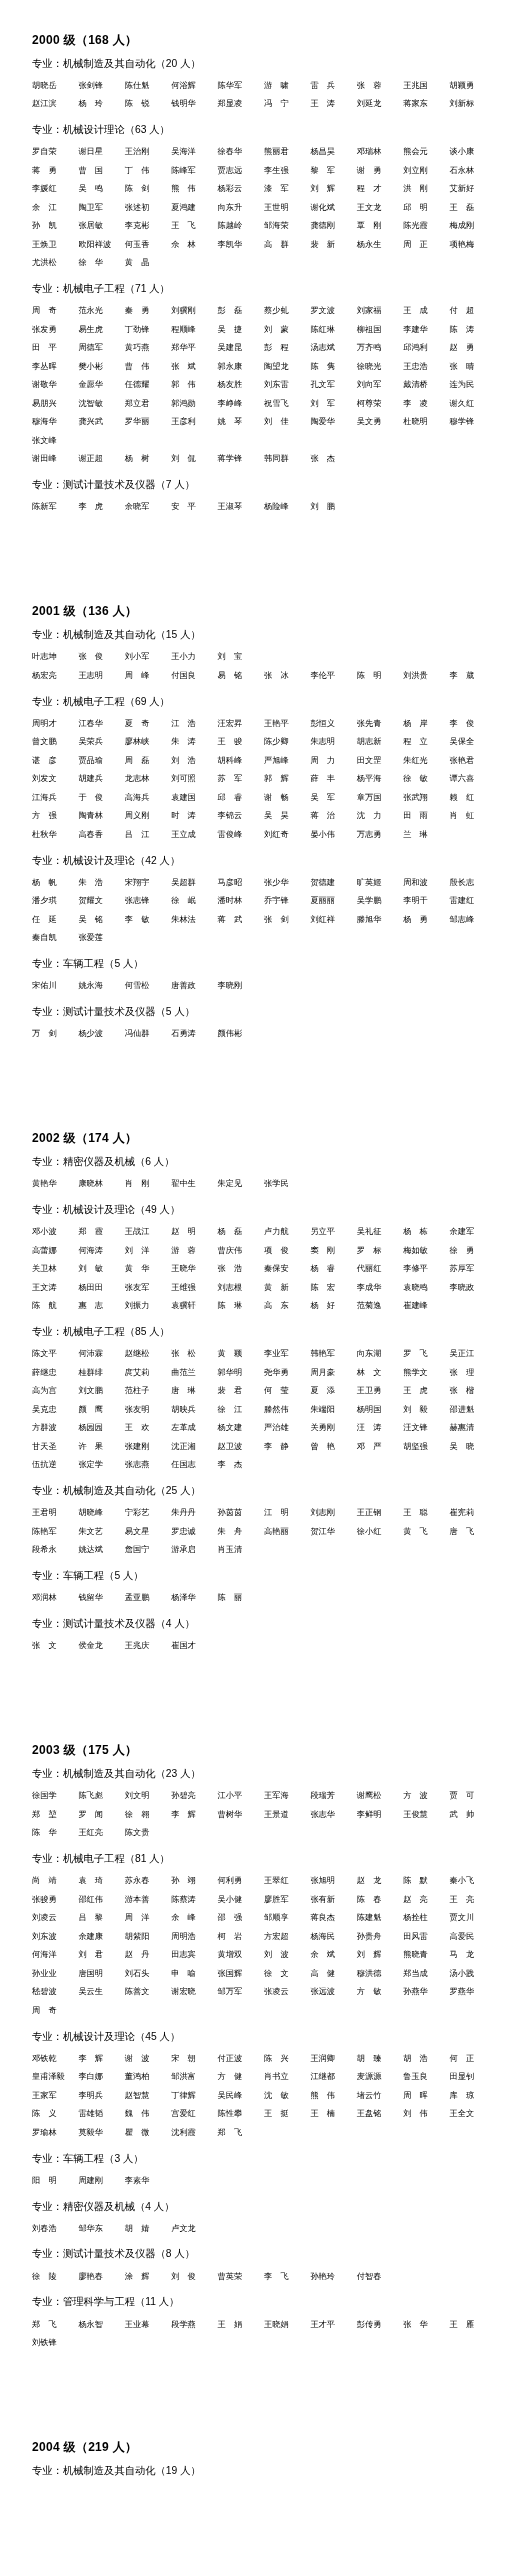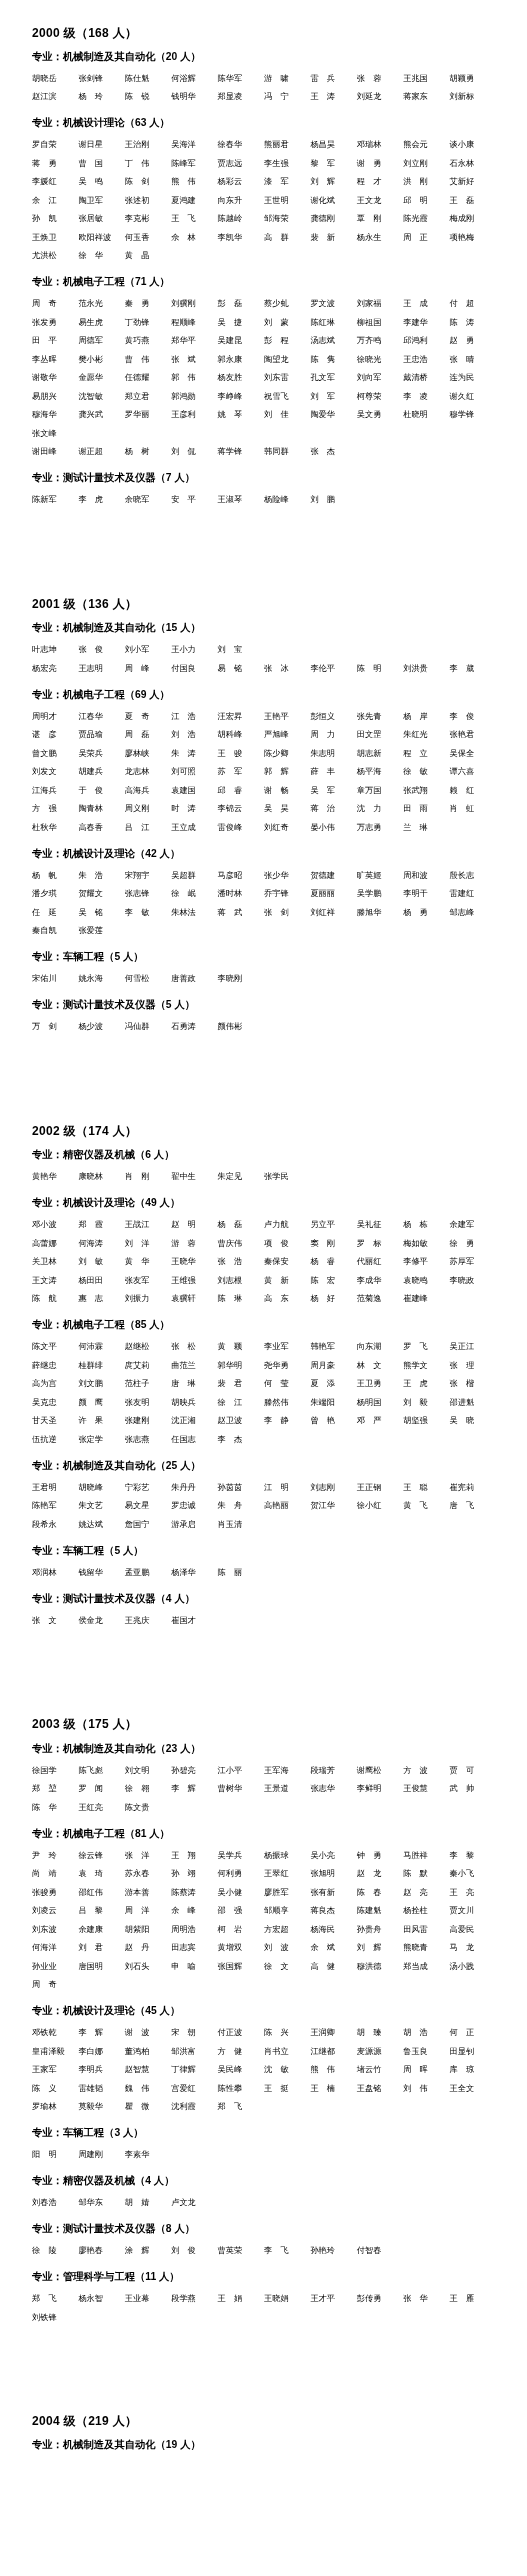--- a/index.html
+++ b/index.html
@@ -11,24 +11,24 @@
   }
   main.doc { padding: 17.5px 32px 39px 32px; }
   h2.grade-title {
     font-family: "Liberation Sans", sans-serif;
     font-weight: bold;
     font-size: 12px;
     line-height: 16px;
     margin: 86px 0 5.2px 0;
     letter-spacing: 0.3px;
   }
-  section.grade-section:first-child h2.grade-title { margin-top: 7px; }
+  section.grade-section:first-child h2.grade-title { margin-top: 14px; }
   h3.major-title {
     font-family: "Liberation Sans", sans-serif;
-    font-weight: bold;
+    font-weight: normal;
     font-size: 10.3px;
     line-height: 14px;
     margin: 9.3px 0 6.2px 0;
   }
   .name-row {
     display: grid;
     grid-template-columns: repeat(10, 1fr);
     font-size: 8.2px;
     line-height: 18.5px;
   }
@@ -280,44 +280,44 @@
         <span class="student-name">夏　奇</span>
         <span class="student-name">江　浩</span>
         <span class="student-name">汪宏昇</span>
         <span class="student-name">王艳平</span>
         <span class="student-name">彭恒义</span>
         <span class="student-name">张先青</span>
         <span class="student-name">杨　岸</span>
         <span class="student-name">李　俊</span>
       </div>
       <div class="name-row">
+        <span class="student-name">曾文鹏</span>
+        <span class="student-name">吴荣兵</span>
+        <span class="student-name">廖林峡</span>
+        <span class="student-name">朱　涛</span>
+        <span class="student-name">王　骏</span>
+        <span class="student-name">陈少卿</span>
+        <span class="student-name">朱志明</span>
+        <span class="student-name">胡志新</span>
+        <span class="student-name">程　立</span>
+        <span class="student-name">吴保全</span>
+      </div>
+      <div class="name-row">
         <span class="student-name">谌　彦</span>
         <span class="student-name">贾品瑜</span>
         <span class="student-name">周　磊</span>
         <span class="student-name">刘　浩</span>
         <span class="student-name">胡科峰</span>
         <span class="student-name">严旭峰</span>
         <span class="student-name">周　力</span>
         <span class="student-name">田文罡</span>
         <span class="student-name">朱红光</span>
         <span class="student-name">张艳君</span>
       </div>
       <div class="name-row">
-        <span class="student-name">曾文鹏</span>
-        <span class="student-name">吴荣兵</span>
-        <span class="student-name">廖林峡</span>
-        <span class="student-name">朱　涛</span>
-        <span class="student-name">王　骏</span>
-        <span class="student-name">陈少卿</span>
-        <span class="student-name">朱志明</span>
-        <span class="student-name">胡志新</span>
-        <span class="student-name">程　立</span>
-        <span class="student-name">吴保全</span>
-      </div>
-      <div class="name-row">
         <span class="student-name">刘发文</span>
         <span class="student-name">胡建兵</span>
         <span class="student-name">龙志林</span>
         <span class="student-name">刘可照</span>
         <span class="student-name">苏　军</span>
         <span class="student-name">郭　辉</span>
         <span class="student-name">薛　丰</span>
         <span class="student-name">杨平海</span>
         <span class="student-name">徐　敏</span>
         <span class="student-name">谭六喜</span>
@@ -529,20 +529,32 @@
         <span class="student-name">张友明</span>
         <span class="student-name">胡映兵</span>
         <span class="student-name">徐　江</span>
         <span class="student-name">滕然伟</span>
         <span class="student-name">朱端阳</span>
         <span class="student-name">杨明国</span>
         <span class="student-name">刘　毅</span>
         <span class="student-name">邵进魁</span>
       </div>
       <div class="name-row">
+        <span class="student-name">方群波</span>
+        <span class="student-name">杨园园</span>
+        <span class="student-name">王　欢</span>
+        <span class="student-name">左革成</span>
+        <span class="student-name">杨文建</span>
+        <span class="student-name">严治雄</span>
+        <span class="student-name">关勇刚</span>
+        <span class="student-name">汪　涛</span>
+        <span class="student-name">汪文锋</span>
+        <span class="student-name">赫惠清</span>
+      </div>
+      <div class="name-row">
         <span class="student-name">甘天圣</span>
         <span class="student-name">许　果</span>
         <span class="student-name">张建刚</span>
         <span class="student-name">沈正湘</span>
         <span class="student-name">赵卫波</span>
         <span class="student-name">李　静</span>
         <span class="student-name">曾　艳</span>
         <span class="student-name">邓　严</span>
         <span class="student-name">胡坚强</span>
         <span class="student-name">吴　晓</span>
@@ -629,32 +641,20 @@
         <span class="student-name">王俊慧</span>
         <span class="student-name">武　帅</span>
       </div>
       <div class="name-row">
         <span class="student-name">陈　华</span>
         <span class="student-name">王红亮</span>
         <span class="student-name">陈文贵</span>
       </div>
       <h3 class="major-title">专业：机械电子工程（81 人）</h3>
       <div class="name-row">
-        <span class="student-name">尹　玲</span>
-        <span class="student-name">徐云锋</span>
-        <span class="student-name">张　洋</span>
-        <span class="student-name">王　翔</span>
-        <span class="student-name">吴学兵</span>
-        <span class="student-name">杨振球</span>
-        <span class="student-name">吴小亮</span>
-        <span class="student-name">钟　勇</span>
-        <span class="student-name">马胜祥</span>
-        <span class="student-name">李　黎</span>
-      </div>
-      <div class="name-row">
         <span class="student-name">尚　靖</span>
         <span class="student-name">袁　琦</span>
         <span class="student-name">苏永春</span>
         <span class="student-name">孙　翊</span>
         <span class="student-name">何利勇</span>
         <span class="student-name">王翠红</span>
         <span class="student-name">张旭明</span>
         <span class="student-name">赵　龙</span>
         <span class="student-name">陈　默</span>
         <span class="student-name">秦小飞</span>
@@ -713,20 +713,32 @@
         <span class="student-name">刘石头</span>
         <span class="student-name">申　喻</span>
         <span class="student-name">张国辉</span>
         <span class="student-name">徐　文</span>
         <span class="student-name">高　健</span>
         <span class="student-name">穆洪德</span>
         <span class="student-name">郑当成</span>
         <span class="student-name">汤小践</span>
       </div>
       <div class="name-row">
+        <span class="student-name">嵇碧波</span>
+        <span class="student-name">吴云生</span>
+        <span class="student-name">陈善文</span>
+        <span class="student-name">谢宏晓</span>
+        <span class="student-name">邹万军</span>
+        <span class="student-name">张凌云</span>
+        <span class="student-name">张远波</span>
+        <span class="student-name">方　敏</span>
+        <span class="student-name">孙燕华</span>
+        <span class="student-name">罗燕华</span>
+      </div>
+      <div class="name-row">
         <span class="student-name">周　奇</span>
       </div>
       <h3 class="major-title">专业：机械设计及理论（45 人）</h3>
       <div class="name-row">
         <span class="student-name">邓铁乾</span>
         <span class="student-name">李　辉</span>
         <span class="student-name">谢　波</span>
         <span class="student-name">宋　朝</span>
         <span class="student-name">付正波</span>
         <span class="student-name">陈　兴</span>

